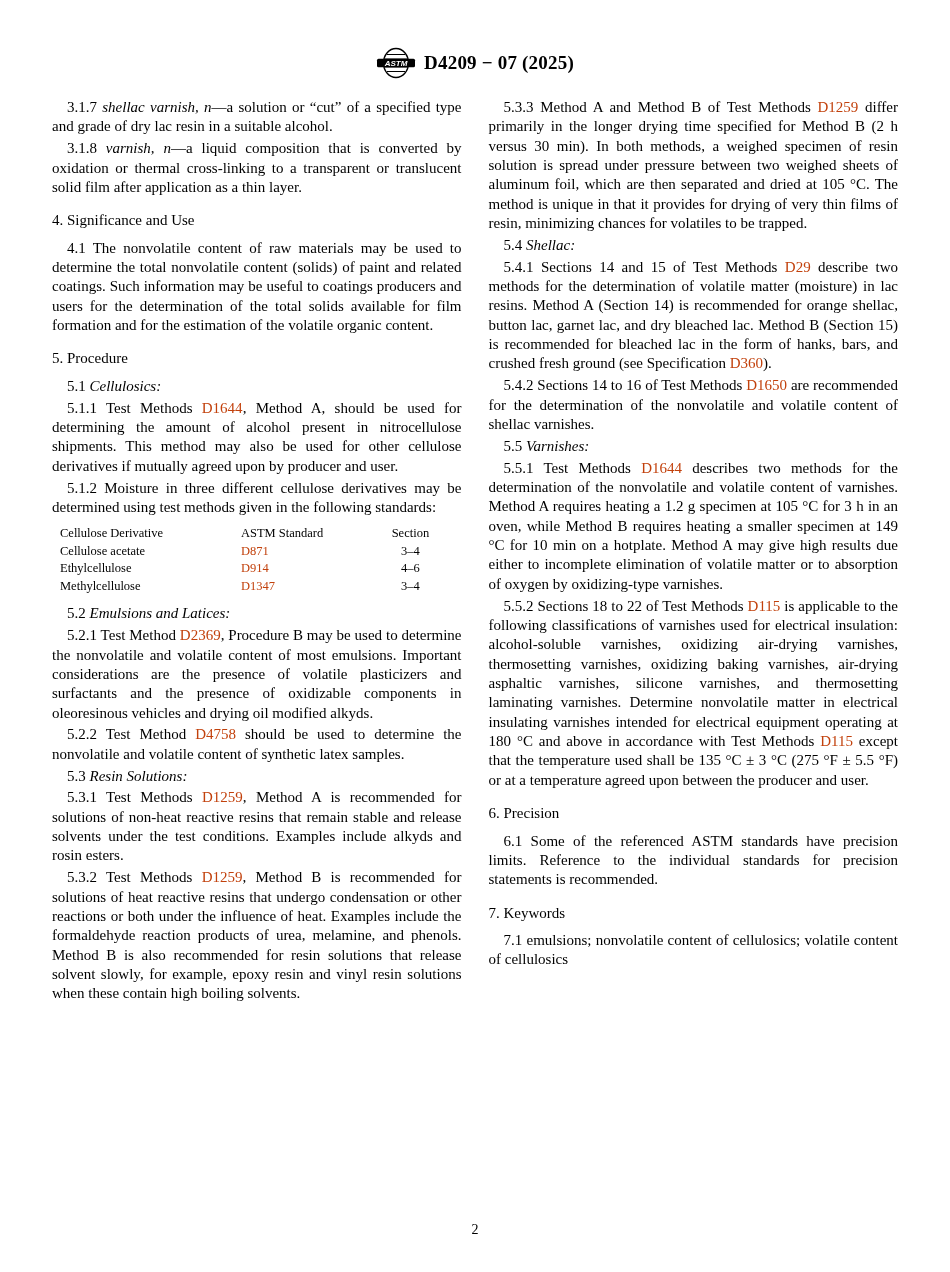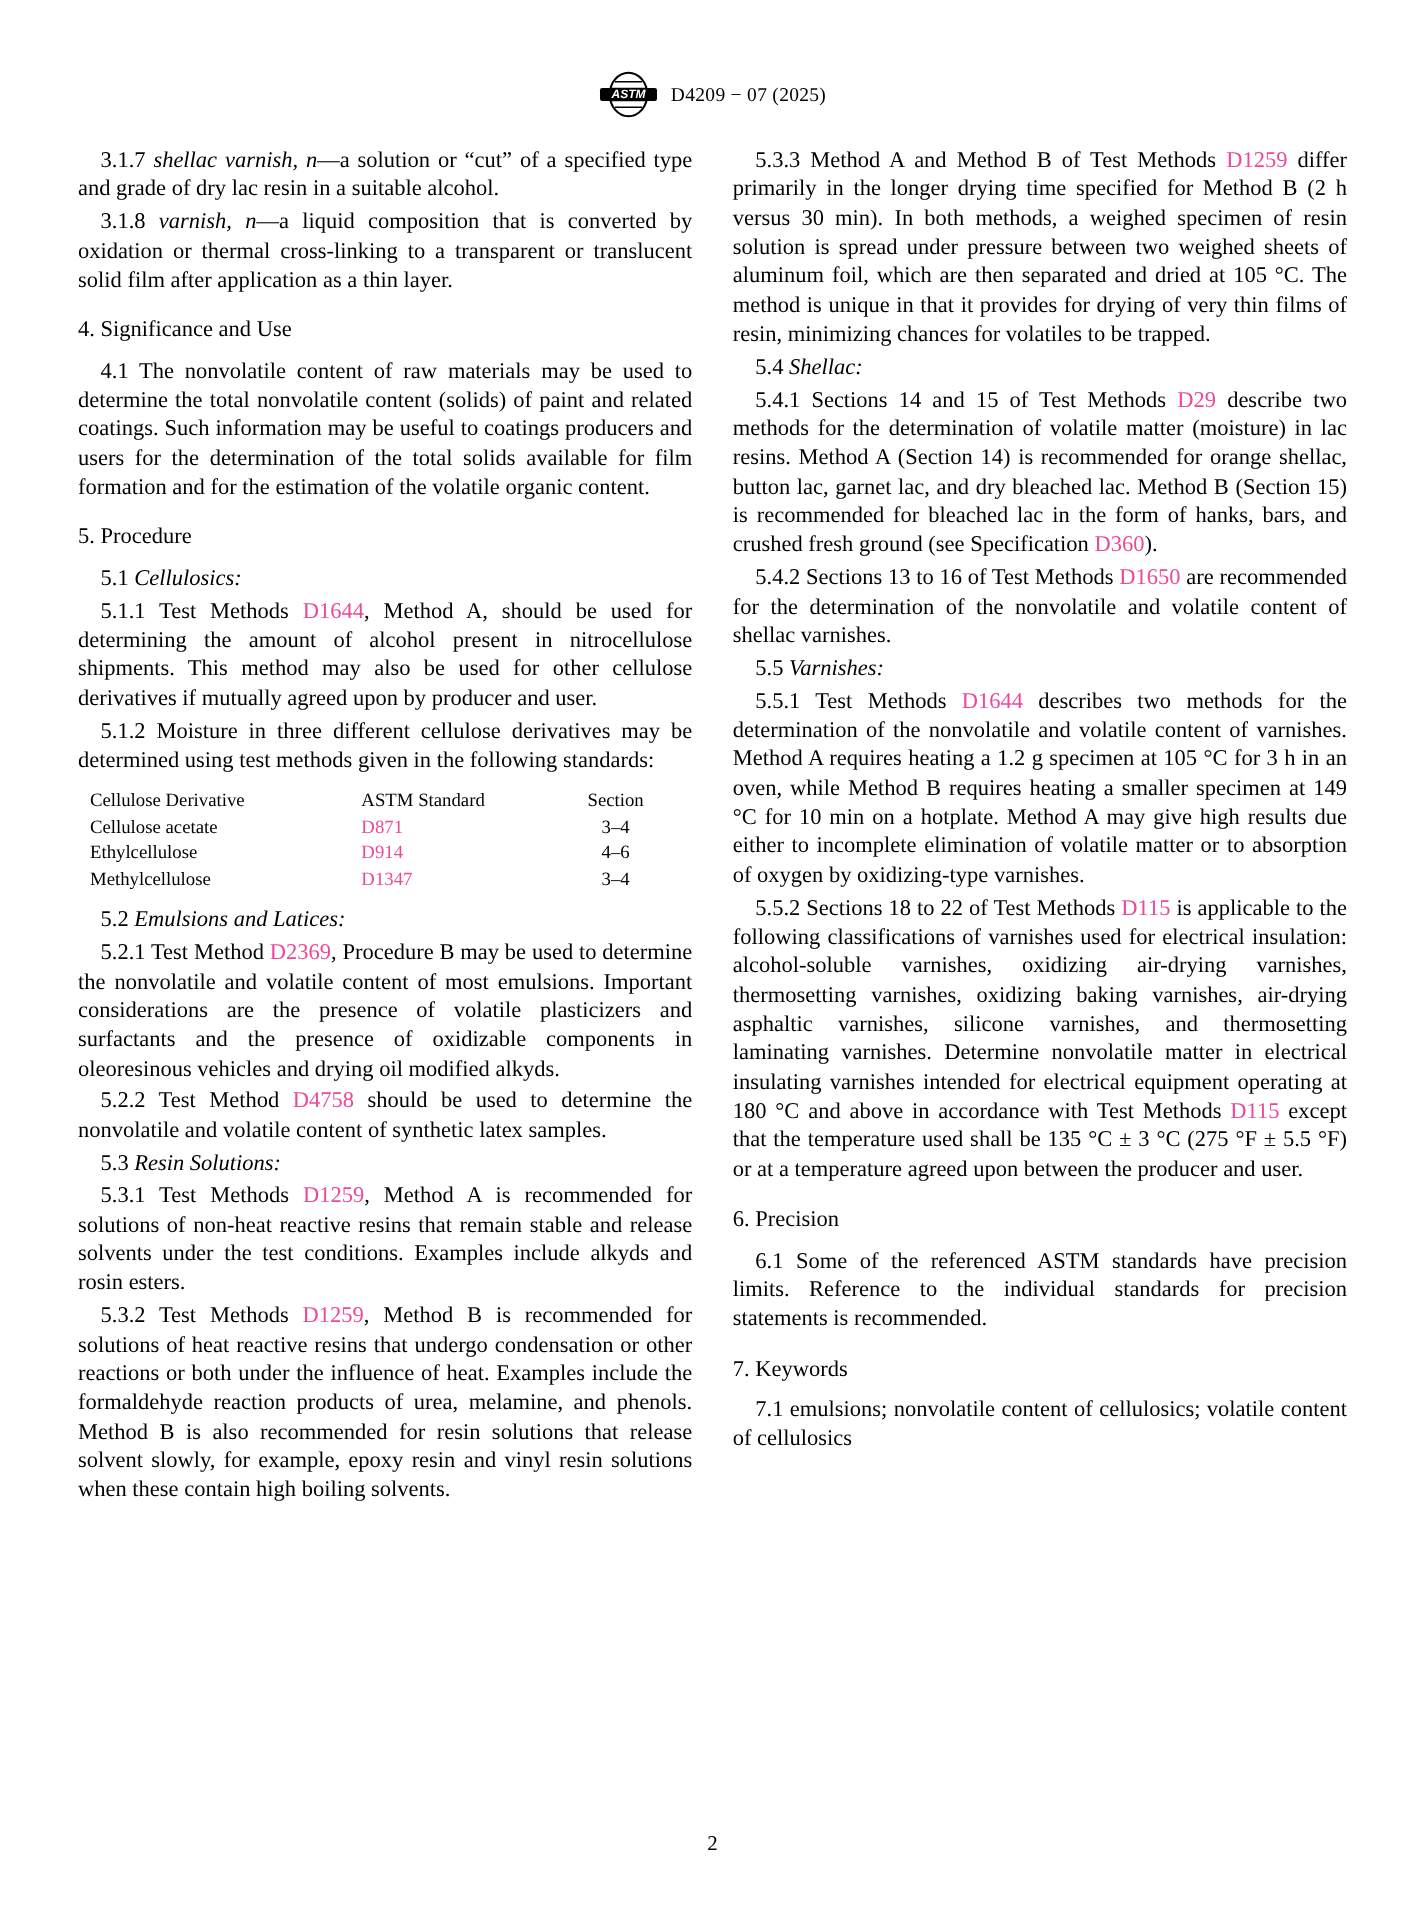--- a/index.html
+++ b/index.html
@@ -11,37 +11,37 @@
     font-family: "Liberation Serif", "DejaVu Serif", serif;
     font-size: 15px;
     position: relative;
     overflow: hidden;
   }
   .page { padding: 46px 52px 0 52px; }
   .doc-header {
     display: flex; align-items: center; justify-content: center; gap: 8px;
     height: 34px;
   }
-  .doc-title { font-weight: normal; font-size: 13px; letter-spacing: 0.2px; }
+  .doc-title { font-weight: bold; font-size: 19px; letter-spacing: 0.2px; }
   .logo { display: inline-flex; align-items: flex-end; }
   .columns { display: flex; gap: 27px; margin-top: 18px; }
   .col { flex: 1 1 0; min-width: 0; }
   p.para {
     margin: 0 0 2.5px 0;
     text-indent: 15px;
     text-align: justify;
     line-height: 1.29;
     hyphens: auto;
   }
   .section-heading {
     font-size: 15px; font-weight: normal;
     margin: 14px 0 8px 0; line-height: 1.3;
   }
   .em { font-style: italic; }
-  .ref-link { color: #ec4899; }
+  .ref-link { color: #c2410c; }
   table.std-table {
     border-collapse: collapse;
     font-size: 12.5px;
     line-height: 1.4;
     width: 94%;
     margin: 8px 0 9px 6px;
   }
   table.std-table td { padding: 0 2px; }
   table.std-table .c0 { width: 47%; text-align: left; }
   table.std-table .c1 { width: 33%; text-align: left; }
@@ -111,21 +111,21 @@
         <p class="para"><span>5.2.1 Test Method </span><span class="ref-link">D2369</span><span>, Procedure B may be used to determine the nonvolatile and volatile content of most emulsions. Important considerations are the presence of volatile plasticizers and surfactants and the presence of oxidizable components in oleoresinous vehicles and drying oil modified alkyds.</span></p>
         <p class="para"><span>5.2.2 Test Method </span><span class="ref-link">D4758</span><span> should be used to determine the nonvolatile and volatile content of synthetic latex samples.</span></p>
         <p class="para"><span>5.3 </span><span class="em">Resin Solutions:</span></p>
         <p class="para"><span>5.3.1 Test Methods </span><span class="ref-link">D1259</span><span>, Method A is recommended for solutions of non-heat reactive resins that remain stable and release solvents under the test conditions. Examples include alkyds and rosin esters.</span></p>
         <p class="para"><span>5.3.2 Test Methods </span><span class="ref-link">D1259</span><span>, Method B is recommended for solutions of heat reactive resins that undergo condensation or other reactions or both under the influence of heat. Examples include the formaldehyde reaction products of urea, melamine, and phenols. Method B is also recommended for resin solutions that release solvent slowly, for example, epoxy resin and vinyl resin solutions when these contain high boiling solvents.</span></p>
       </div>
     <div class="col">
         <p class="para"><span>5.3.3 Method A and Method B of Test Methods </span><span class="ref-link">D1259</span><span> differ primarily in the longer drying time specified for Method B (2 h versus 30 min). In both methods, a weighed specimen of resin solution is spread under pressure between two weighed sheets of aluminum foil, which are then separated and dried at 105 °C. The method is unique in that it provides for drying of very thin films of resin, minimizing chances for volatiles to be trapped.</span></p>
         <p class="para"><span>5.4 </span><span class="em">Shellac:</span></p>
         <p class="para"><span>5.4.1 Sections 14 and 15 of Test Methods </span><span class="ref-link">D29</span><span> describe two methods for the determination of volatile matter (moisture) in lac resins. Method A (Section 14) is recommended for orange shellac, button lac, garnet lac, and dry bleached lac. Method B (Section 15) is recommended for bleached lac in the form of hanks, bars, and crushed fresh ground (see Specification </span><span class="ref-link">D360</span><span>).</span></p>
-        <p class="para"><span>5.4.2 Sections 13 to 16 of Test Methods </span><span class="ref-link">D1650</span><span> are recommended for the determination of the nonvolatile and volatile content of shellac varnishes.</span></p>
+        <p class="para"><span>5.4.2 Sections 14 to 16 of Test Methods </span><span class="ref-link">D1650</span><span> are recommended for the determination of the nonvolatile and volatile content of shellac varnishes.</span></p>
         <p class="para"><span>5.5 </span><span class="em">Varnishes:</span></p>
         <p class="para"><span>5.5.1 Test Methods </span><span class="ref-link">D1644</span><span> describes two methods for the determination of the nonvolatile and volatile content of varnishes. Method A requires heating a 1.2 g specimen at 105 °C for 3 h in an oven, while Method B requires heating a smaller specimen at 149 °C for 10 min on a hotplate. Method A may give high results due either to incomplete elimination of volatile matter or to absorption of oxygen by oxidizing-type varnishes.</span></p>
         <p class="para"><span>5.5.2 Sections 18 to 22 of Test Methods </span><span class="ref-link">D115</span><span> is applicable to the following classifications of varnishes used for electrical insulation: alcohol-soluble varnishes, oxidizing air-drying varnishes, thermosetting varnishes, oxidizing baking varnishes, air-drying asphaltic varnishes, silicone varnishes, and thermosetting laminating varnishes. Determine nonvolatile matter in electrical insulating varnishes intended for electrical equipment operating at 180 °C and above in accordance with Test Methods </span><span class="ref-link">D115</span><span> except that the temperature used shall be 135 °C ± 3 °C (275 °F ± 5.5 °F) or at a temperature agreed upon between the producer and user.</span></p>
         <h2 class="section-heading">6. Precision</h2>
         <p class="para"><span>6.1 Some of the referenced ASTM standards have precision limits. Reference to the individual standards for precision statements is recommended.</span></p>
         <h2 class="section-heading">7. Keywords</h2>
         <p class="para"><span>7.1 emulsions; nonvolatile content of cellulosics; volatile content of cellulosics</span></p>
       </div>
   </div>
 

